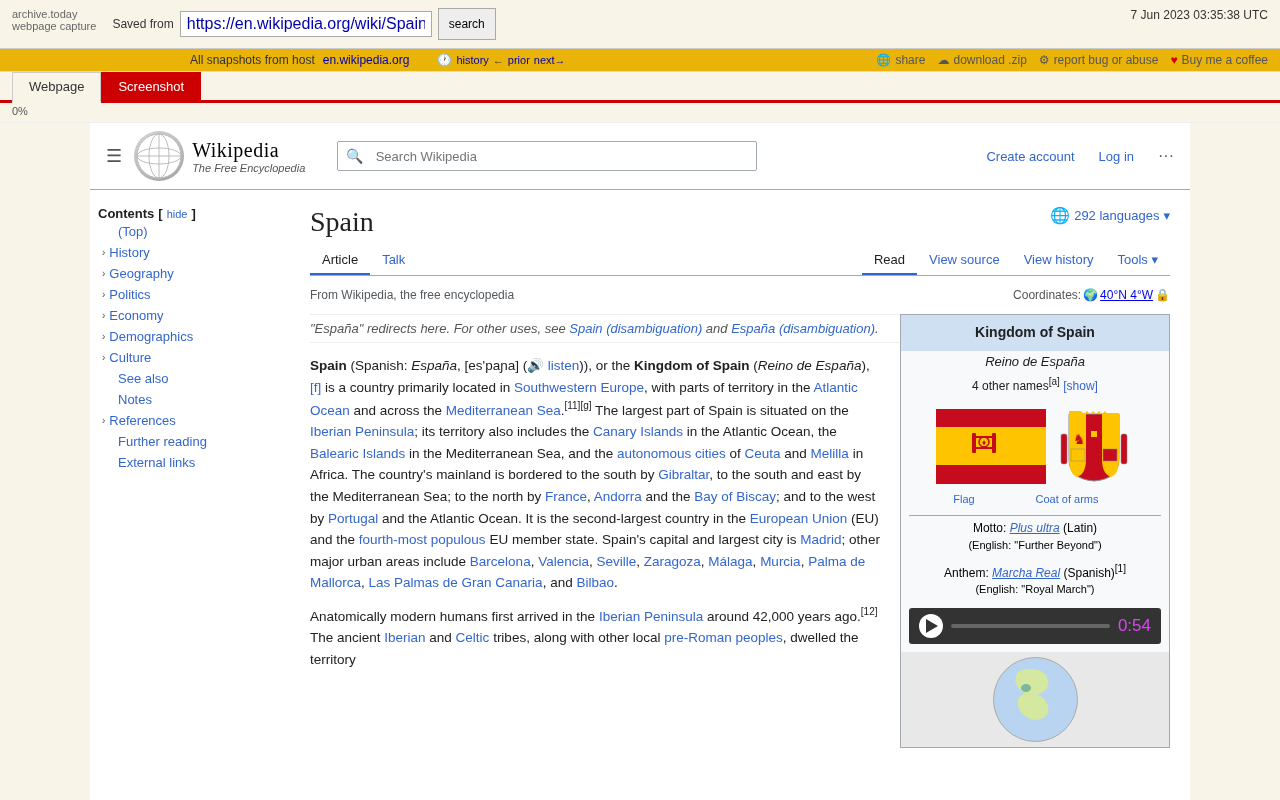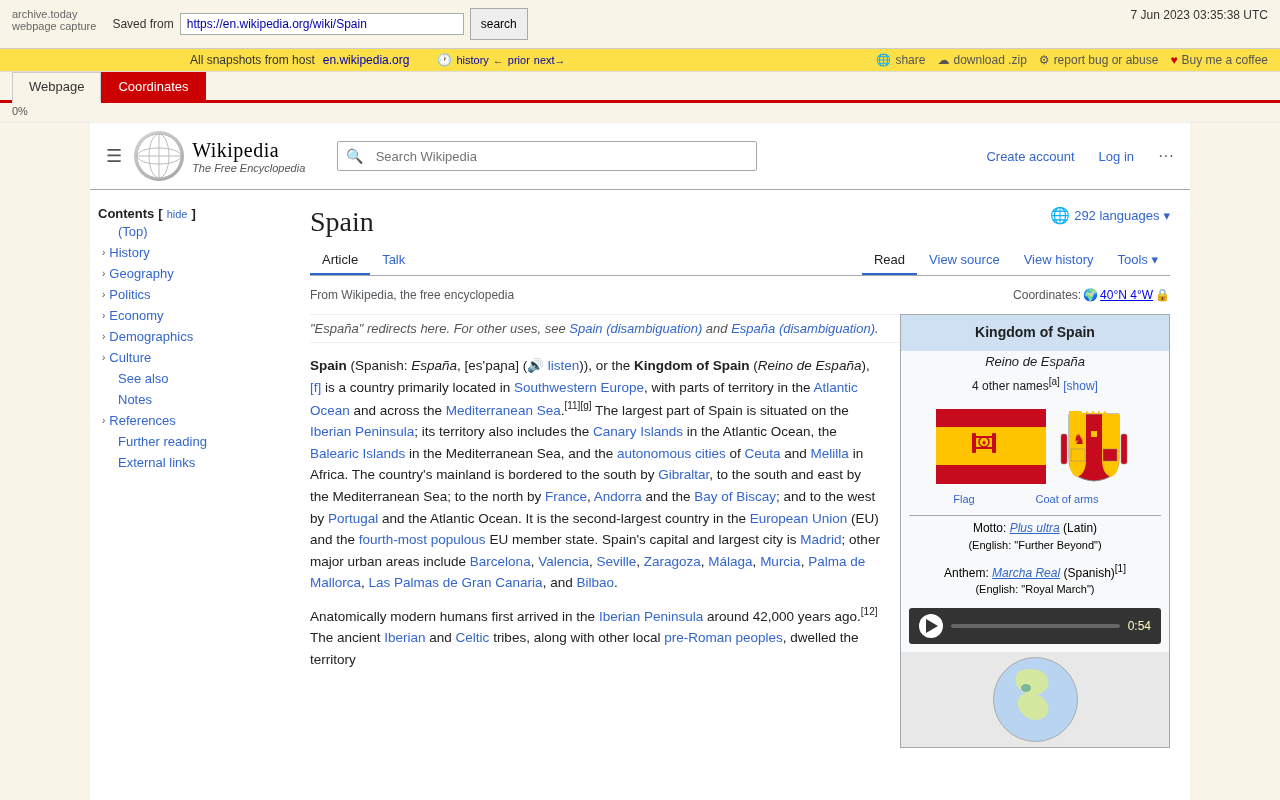--- a/index.html
+++ b/index.html
@@ -30,38 +30,38 @@
     .archive-saved-from {
       display: flex;
       align-items: center;
       gap: 6px;
       font-size: 12px;
       color: #333;
     }
     .archive-url-input {
       border: 1px solid #aaa;
       padding: 3px 6px;
-      font-size: 12px;
-      width: 284px;
+      font-size: 16px;
+      width: 252px;
       color: #00a;
     }
     .archive-search-btn {
       border: 1px solid #aaa;
       background: #eee;
       padding: 8px 10px;
       font-size: 12px;
       cursor: pointer;
     }
     .archive-datetime {
       margin-left: auto;
       font-size: 12px;
       color: #333;
     }
     .archive-subheader {
-      background: #fde047;
+      background: #eab308;
       padding: 4px 12px 4px 190px;
       font-size: 12px;
       color: #333;
       display: flex;
       align-items: center;
       gap: 8px;
       border-bottom: 1px solid #ddd;
     }
     .archive-subheader a { color: #00a; text-decoration: none; }
     .archive-nav-links {
@@ -501,22 +501,22 @@
       border-left: 12px solid #333;
       margin-left: 2px;
     }
     .player-progress {
       flex: 1;
       height: 4px;
       background: #666;
       border-radius: 2px;
     }
     .player-time {
-      color: #fef9c3;
-      font-size: 12px;
+      color: #d946ef;
+      font-size: 17px;
       flex-shrink: 0;
     }
     .infobox-map {
       width: 100%;
       height: 95px;
       background: #e8e8e8;
       display: flex;
       align-items: center;
       justify-content: center;
       overflow: hidden;
@@ -568,21 +568,21 @@
     </a>
     <a href="#">
       <span style="color:#c00;">♥</span>
       <span>Buy me a coffee</span>
     </a>
   </div>
 </div>
 
 <div class="archive-tabs">
   <div class="archive-tab active-webpage">Webpage</div>
-  <div class="archive-tab active-screenshot">Coordinates</div>
+  <div class="archive-tab active-screenshot">Screenshot</div>
 </div>
 
 <div class="progress-bar">0%</div>
 
 <div class="wiki-container">
 
   <div class="wiki-header">
     <div class="wiki-hamburger">☰</div>
     <a class="wiki-logo" href="#">
       <div class="wiki-logo-globe">

